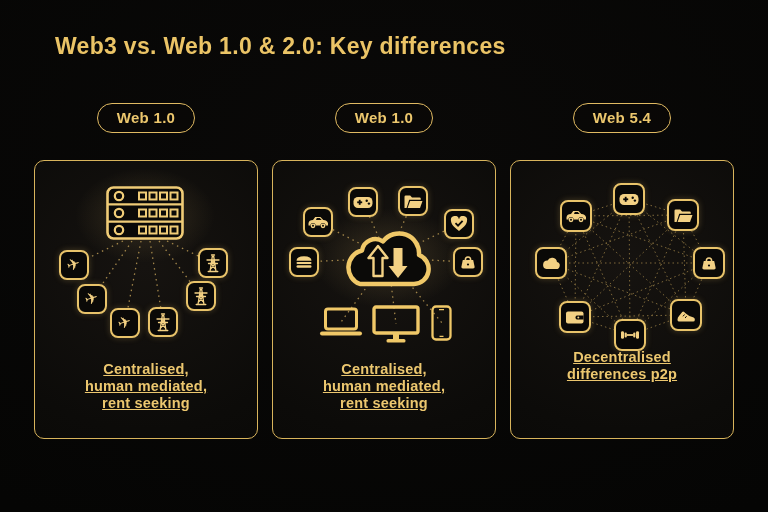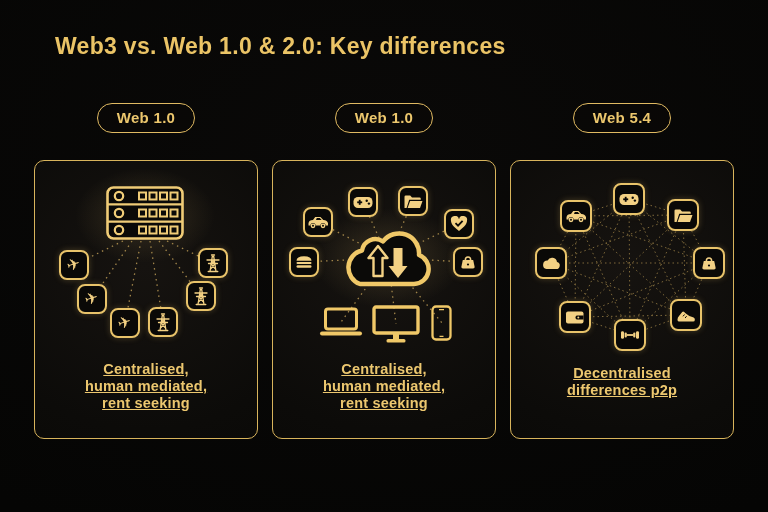--- a/index.html
+++ b/index.html
@@ -362,21 +362,21 @@
         <div class="ibox lg" style="left:103px;top:158px;">
           <svg width="22" height="14" viewBox="0 0 22 14">
             <rect x="2" y="3.2" width="3" height="7.6" rx="1.4" fill="#f3d184"></rect>
             <rect x="5.6" y="4.6" width="2.2" height="4.8" rx="1" fill="#f3d184"></rect>
             <rect x="17" y="3.2" width="3" height="7.6" rx="1.4" fill="#f3d184"></rect>
             <rect x="14.2" y="4.6" width="2.2" height="4.8" rx="1" fill="#f3d184"></rect>
             <rect x="7.5" y="6.1" width="7" height="1.8" fill="#f3d184"></rect>
           </svg>
         </div>
 
-        <div class="caption" style="top:204px;">
+        <div class="caption" style="top:188px;">
           <div>Decentralised</div>
           <div>differences p2p</div>
         </div>
       </div>
     </div>
 
   </div>
 </div>
 
 </body></html>

